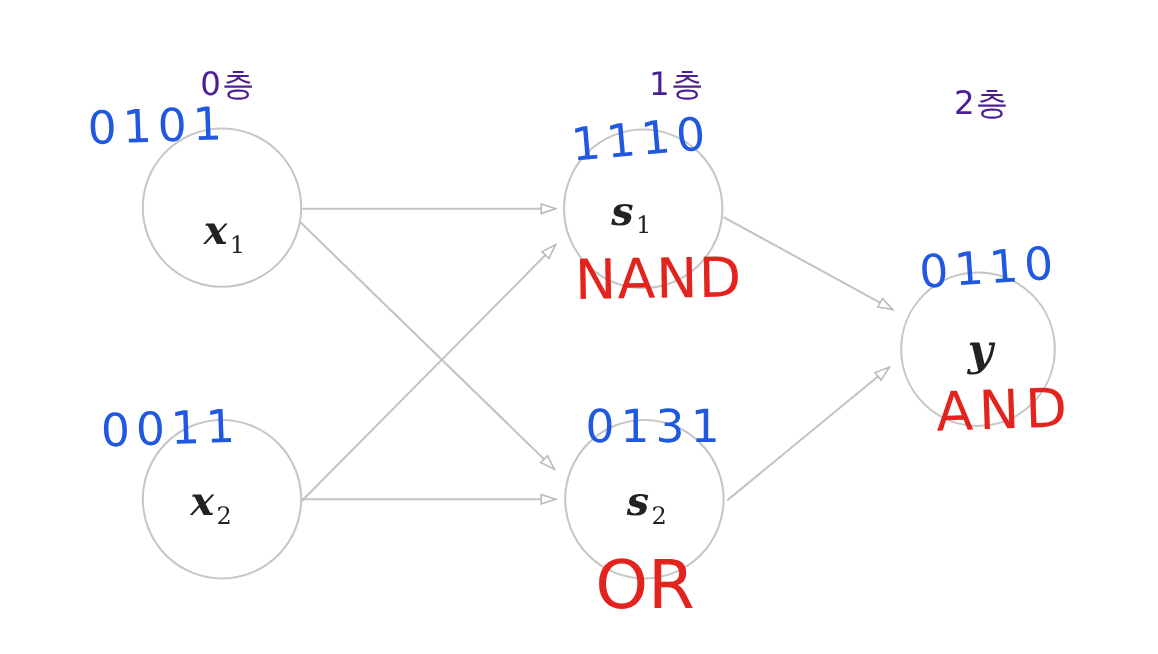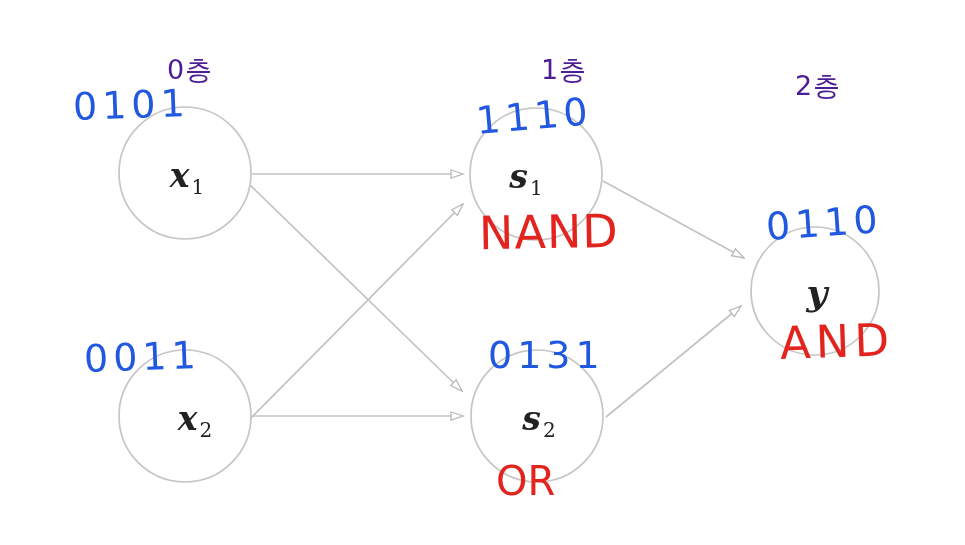--- a/index.html
+++ b/index.html
@@ -88,39 +88,39 @@
     <circle cx="185" cy="416" r="66" fill="#ffffff" stroke="#c6c6c6" stroke-width="1.7"></circle>
     <circle cx="536" cy="174" r="66" fill="#ffffff" stroke="#c6c6c6" stroke-width="1.7"></circle>
     <circle cx="537" cy="416" r="66" fill="#ffffff" stroke="#c6c6c6" stroke-width="1.7"></circle>
     <circle cx="815" cy="291" r="64" fill="#ffffff" stroke="#c6c6c6" stroke-width="1.7"></circle>
   </svg>
 
   <div class="layer-label" style="left:190px; top:52px;">0층</div>
   <div class="layer-label" style="left:564px; top:52px;">1층</div>
   <div class="layer-label" style="left:818px; top:52px;margin-top:16px;">2층</div>
 
-  <div class="node-label" style="left:187px; top:175px;">
+  <div class="node-label" style="left:187px; top:192px;">
     <span>x</span><span class="sub">1</span>
   </div>
-  <div class="node-label" style="left:195px; top:418px;">
+  <div class="node-label" style="left:176px; top:418px;">
     <span>x</span><span class="sub">2</span>
   </div>
   <div class="node-label" style="left:526px; top:176px;">
     <span>s</span><span class="sub">1</span>
   </div>
   <div class="node-label" style="left:539px; top:418px;text-align:center;">
     <span>s</span><span class="sub">2</span>
   </div>
   <div class="node-label" style="left:818px; top:292px; font-size:36px;">
     <span>y</span><span class="sub"></span>
   </div>
 
   <div class="ann ann-blue digits" style="left:73px; top:86px; transform:rotate(-2deg);">0101</div>
   <div class="ann ann-blue digits" style="left:84px; top:338px; transform:rotate(-2deg);">0011</div>
   <div class="ann ann-blue digits" style="left:476px; top:97px; transform:rotate(-5deg);">1110</div>
   <div class="ann ann-blue digits" style="left:488px; top:336px;">0131</div>
   <div class="ann ann-blue digits" style="left:766px; top:204px; transform:rotate(-4deg);">0110</div>
 
   <div class="ann ann-red gate" style="left:479px; top:209px; font-size:46px; letter-spacing:1px; transform:rotate(-1deg);">NAND</div>
-  <div class="ann ann-red gate" style="left:496px; top:461px; font-size:40px;">OR</div>
+  <div class="ann ann-red gate" style="left:496px; top:461px; font-size:56px;">OR</div>
   <div class="ann ann-red gate" style="left:780px; top:319px; font-size:45px; letter-spacing:5px; transform:rotate(-2deg);">AND</div>
 
 </div>
 
 </body></html>

